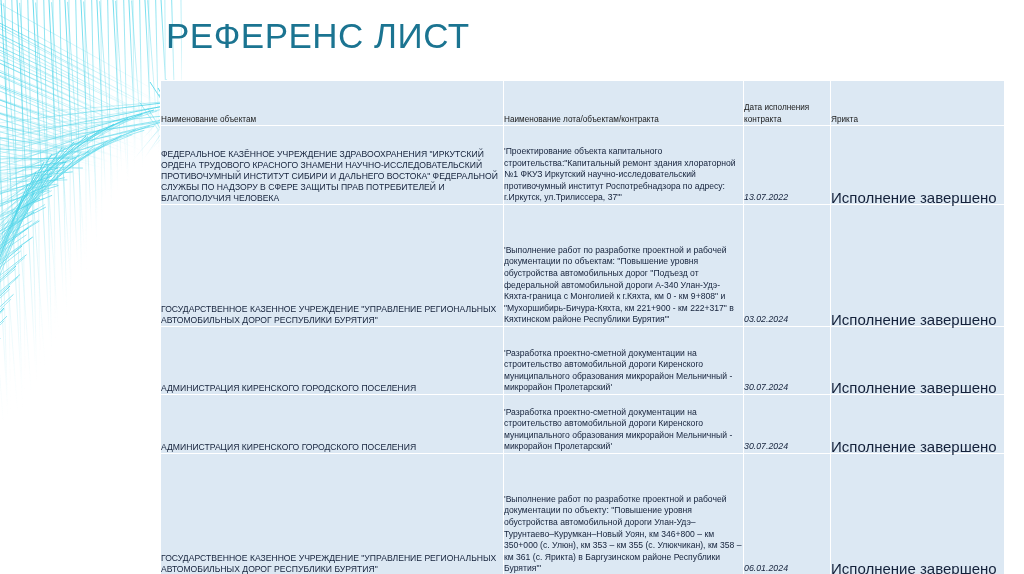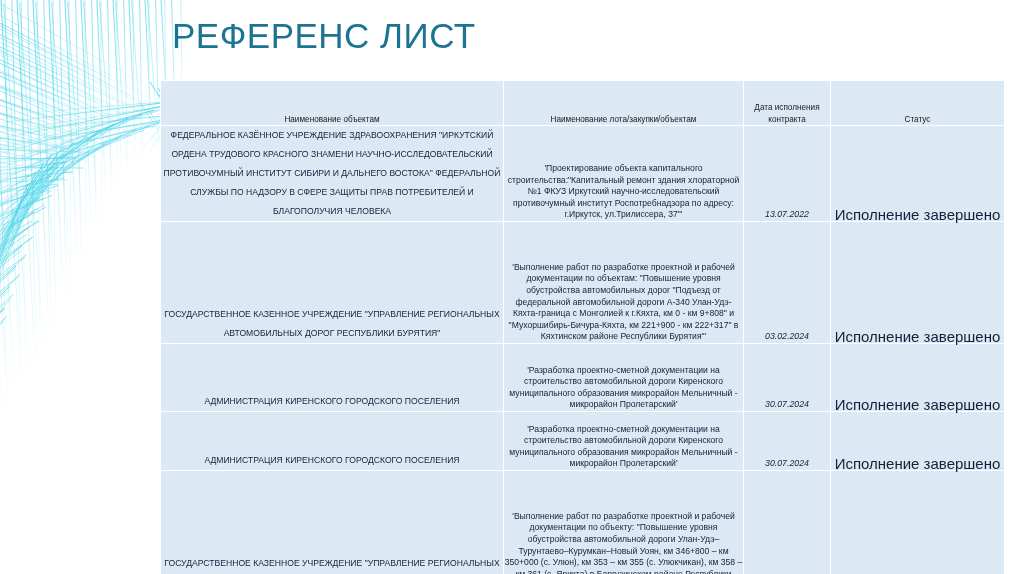--- a/index.html
+++ b/index.html
@@ -22,21 +22,21 @@
     left: -18px;
     top: -10px;
     width: 200px;
     height: 430px;
     pointer-events: none;
   }
 
   
   #title {
     position: absolute;
-    left: 172px;
+    left: 166px;
     top: 10px;
     font-size: 35px;
     line-height: 52px;
     font-weight: 400;
     color: #1b7491;
     letter-spacing: 0.5px;
     white-space: nowrap;
   }
 
   
@@ -47,40 +47,40 @@
     width: 844px;
     border-collapse: collapse;
     table-layout: fixed;
     background: #dce8f3;
   }
   #ref-table td, #ref-table th {
     background: #dce8f3;
     border: 1px solid #ffffff;
     padding: 0;
     vertical-align: bottom;
-    text-align: center;
+    text-align: left;
     font-weight: normal;
   }
 
   
   .hdr-cell {
     height: 44px;
     font-size: 8.2px;
     font-weight: bold;
     color: #1a1a1a;
     line-height: 11px;
     padding: 0 4px 4px 6px;
     vertical-align: bottom;
   }
   .hdr-cell.two-line { line-height: 11.5px; }
 
   
   .cust-cell {
     font-size: 8.6px;
-    line-height: 19px;
+    line-height: 11px;
     color: #14213a;
     padding: 0 8px 5px 6px;
     vertical-align: bottom;
   }
   .lot-cell {
     font-size: 8.6px;
     line-height: 11.6px;
     color: #14213a;
     padding: 0 6px 5px 5px;
     vertical-align: bottom;
@@ -194,23 +194,23 @@
 <table id="ref-table">
   <colgroup>
     <col style="width:343px">
     <col style="width:240px">
     <col style="width:87px">
     <col style="width:174px">
   </colgroup>
   <thead>
     <tr>
       <th class="hdr-cell">Наименование объектам</th>
-      <th class="hdr-cell">Наименование лота/закупки/объектам</th>
+      <th class="hdr-cell">Наименование лота/объектам/контракта</th>
       <th class="hdr-cell two-line">Дата исполнения контракта</th>
-      <th class="hdr-cell">Статус</th>
+      <th class="hdr-cell">Яриктa</th>
     </tr>
   </thead>
   <tbody>
     <tr style="height:79px">
       <td class="cust-cell">ФЕДЕРАЛЬНОЕ КАЗЁННОЕ УЧРЕЖДЕНИЕ ЗДРАВООХРАНЕНИЯ "ИРКУТСКИЙ ОРДЕНА ТРУДОВОГО КРАСНОГО ЗНАМЕНИ НАУЧНО-ИССЛЕДОВАТЕЛЬСКИЙ ПРОТИВОЧУМНЫЙ ИНСТИТУТ СИБИРИ И ДАЛЬНЕГО ВОСТОКА" ФЕДЕРАЛЬНОЙ СЛУЖБЫ ПО НАДЗОРУ В СФЕРЕ ЗАЩИТЫ ПРАВ ПОТРЕБИТЕЛЕЙ И БЛАГОПОЛУЧИЯ ЧЕЛОВЕКА</td>
       <td class="lot-cell">'Проектирование объекта капитального строительства:"Капитальный ремонт здания хлораторной №1 ФКУЗ Иркутский научно-исследовательский противочумный институт Роспотребнадзора по адресу: г.Иркутск, ул.Трилиссера, 37"'</td>
       <td class="date-cell">13.07.2022</td>
       <td class="status-cell">Исполнение завершено</td>
     </tr>
     <tr style="height:122px">

